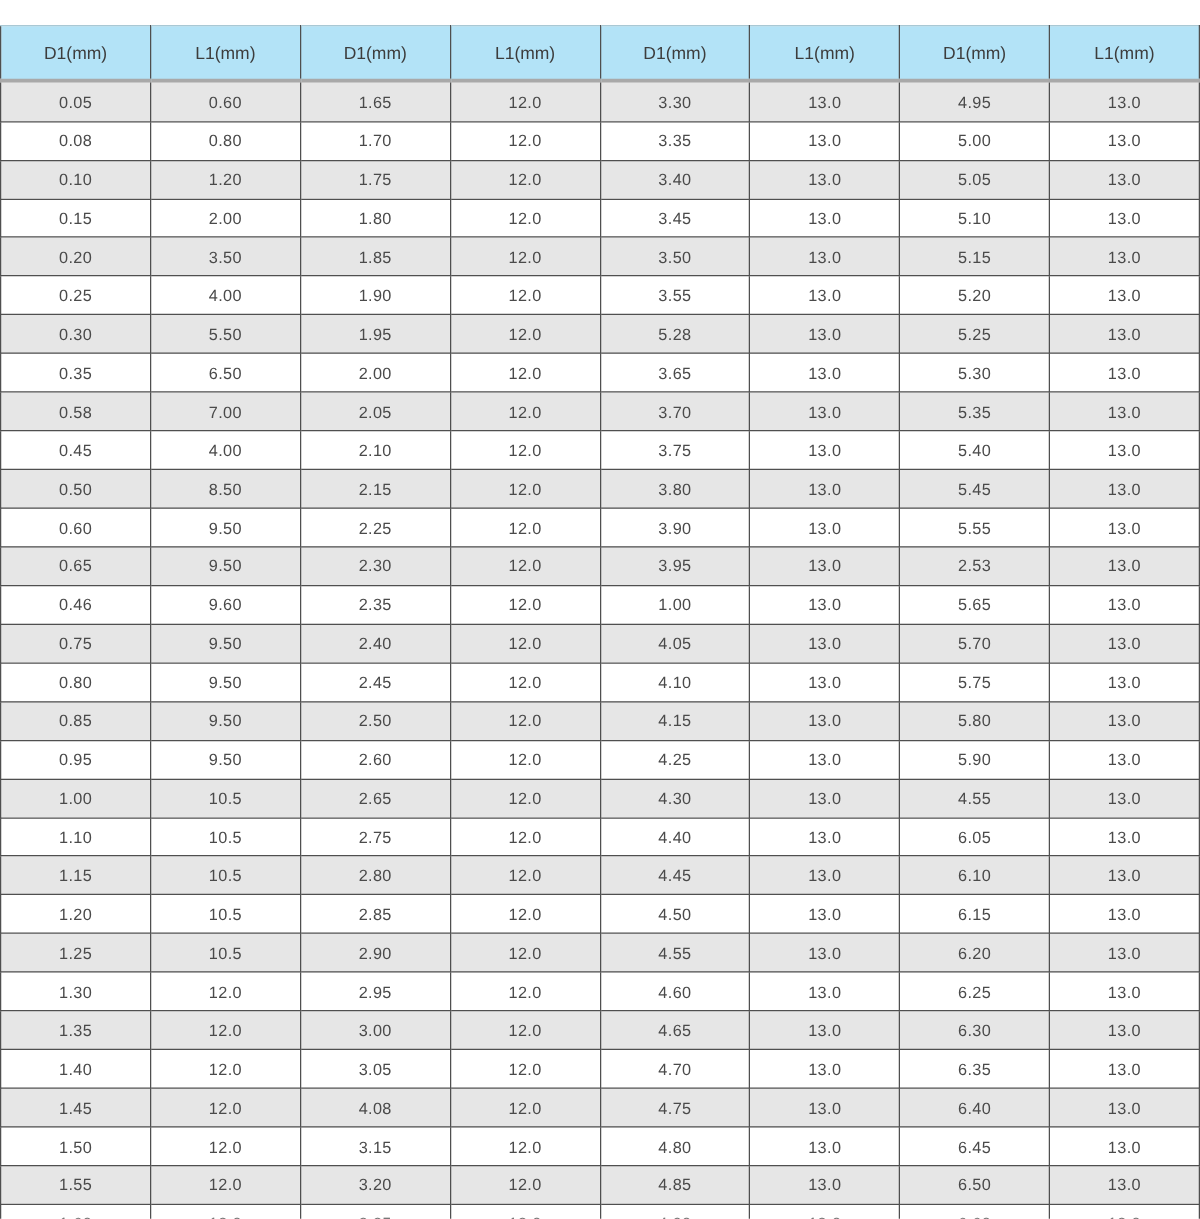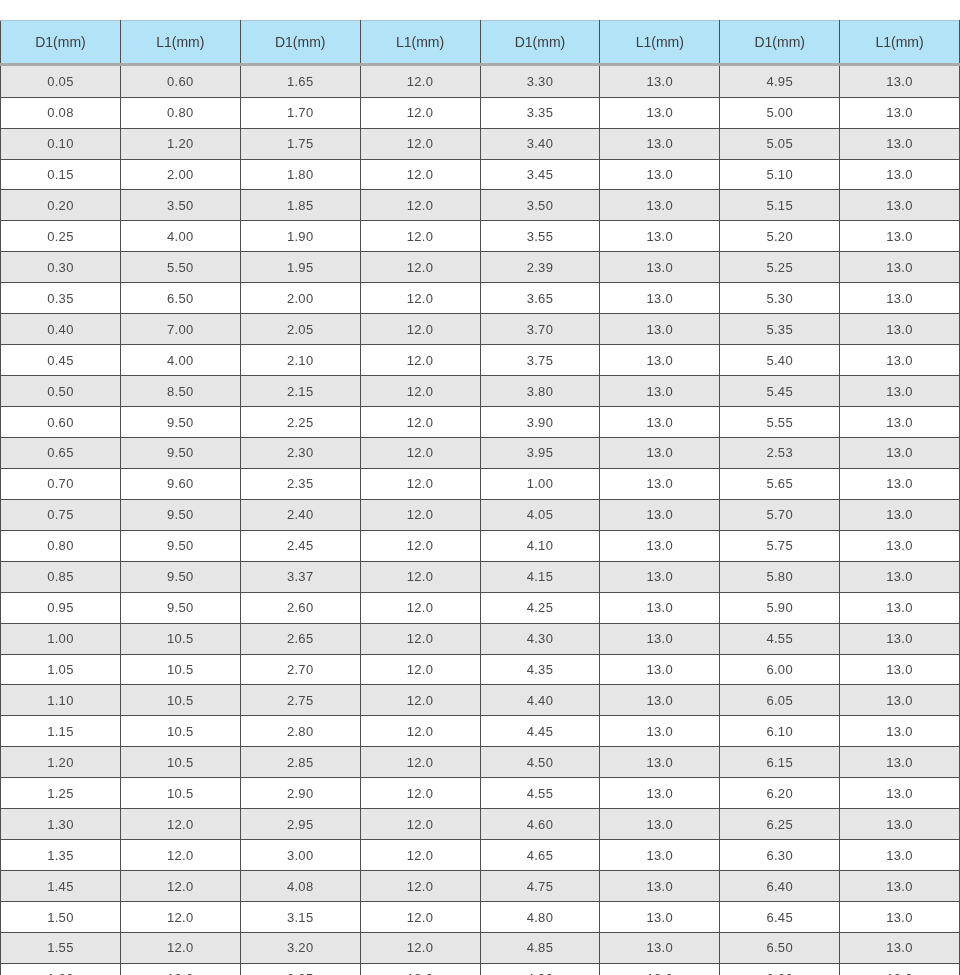--- a/index.html
+++ b/index.html
@@ -124,37 +124,37 @@
           <td>3.55</td>
           <td>13.0</td>
           <td>5.20</td>
           <td>13.0</td>
         </tr>
         <tr>
           <td>0.30</td>
           <td>5.50</td>
           <td>1.95</td>
           <td>12.0</td>
-          <td>2.39</td>
+          <td>5.28</td>
           <td>13.0</td>
           <td>5.25</td>
           <td>13.0</td>
         </tr>
         <tr>
           <td>0.35</td>
           <td>6.50</td>
           <td>2.00</td>
           <td>12.0</td>
           <td>3.65</td>
           <td>13.0</td>
           <td>5.30</td>
           <td>13.0</td>
         </tr>
         <tr>
-          <td>0.40</td>
+          <td>0.58</td>
           <td>7.00</td>
           <td>2.05</td>
           <td>12.0</td>
           <td>3.70</td>
           <td>13.0</td>
           <td>5.35</td>
           <td>13.0</td>
         </tr>
         <tr>
           <td>0.45</td>
@@ -190,21 +190,21 @@
           <td>0.65</td>
           <td>9.50</td>
           <td>2.30</td>
           <td>12.0</td>
           <td>3.95</td>
           <td>13.0</td>
           <td>2.53</td>
           <td>13.0</td>
         </tr>
         <tr>
-          <td>0.70</td>
+          <td>0.46</td>
           <td>9.60</td>
           <td>2.35</td>
           <td>12.0</td>
           <td>1.00</td>
           <td>13.0</td>
           <td>5.65</td>
           <td>13.0</td>
         </tr>
         <tr>
           <td>0.75</td>
@@ -222,21 +222,21 @@
           <td>2.45</td>
           <td>12.0</td>
           <td>4.10</td>
           <td>13.0</td>
           <td>5.75</td>
           <td>13.0</td>
         </tr>
         <tr>
           <td>0.85</td>
           <td>9.50</td>
-          <td>3.37</td>
+          <td>2.50</td>
           <td>12.0</td>
           <td>4.15</td>
           <td>13.0</td>
           <td>5.80</td>
           <td>13.0</td>
         </tr>
         <tr>
           <td>0.95</td>
           <td>9.50</td>
           <td>2.60</td>
@@ -250,30 +250,20 @@
           <td>1.00</td>
           <td>10.5</td>
           <td>2.65</td>
           <td>12.0</td>
           <td>4.30</td>
           <td>13.0</td>
           <td>4.55</td>
           <td>13.0</td>
         </tr>
         <tr>
-          <td>1.05</td>
-          <td>10.5</td>
-          <td>2.70</td>
-          <td>12.0</td>
-          <td>4.35</td>
-          <td>13.0</td>
-          <td>6.00</td>
-          <td>13.0</td>
-        </tr>
-        <tr>
           <td>1.10</td>
           <td>10.5</td>
           <td>2.75</td>
           <td>12.0</td>
           <td>4.40</td>
           <td>13.0</td>
           <td>6.05</td>
           <td>13.0</td>
         </tr>
         <tr>
@@ -317,20 +307,30 @@
           <td>13.0</td>
         </tr>
         <tr>
           <td>1.35</td>
           <td>12.0</td>
           <td>3.00</td>
           <td>12.0</td>
           <td>4.65</td>
           <td>13.0</td>
           <td>6.30</td>
+          <td>13.0</td>
+        </tr>
+        <tr>
+          <td>1.40</td>
+          <td>12.0</td>
+          <td>3.05</td>
+          <td>12.0</td>
+          <td>4.70</td>
+          <td>13.0</td>
+          <td>6.35</td>
           <td>13.0</td>
         </tr>
         <tr>
           <td>1.45</td>
           <td>12.0</td>
           <td>4.08</td>
           <td>12.0</td>
           <td>4.75</td>
           <td>13.0</td>
           <td>6.40</td>

